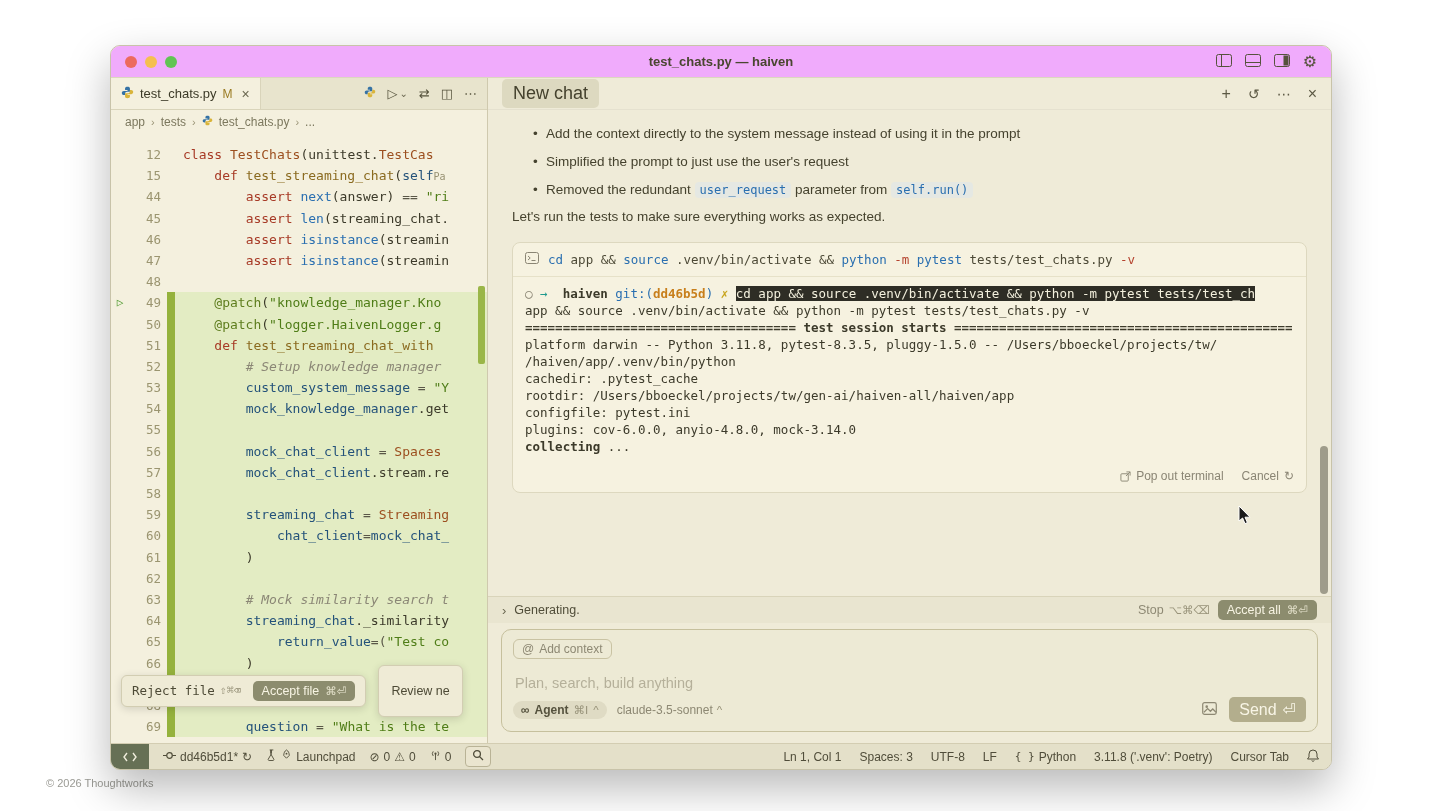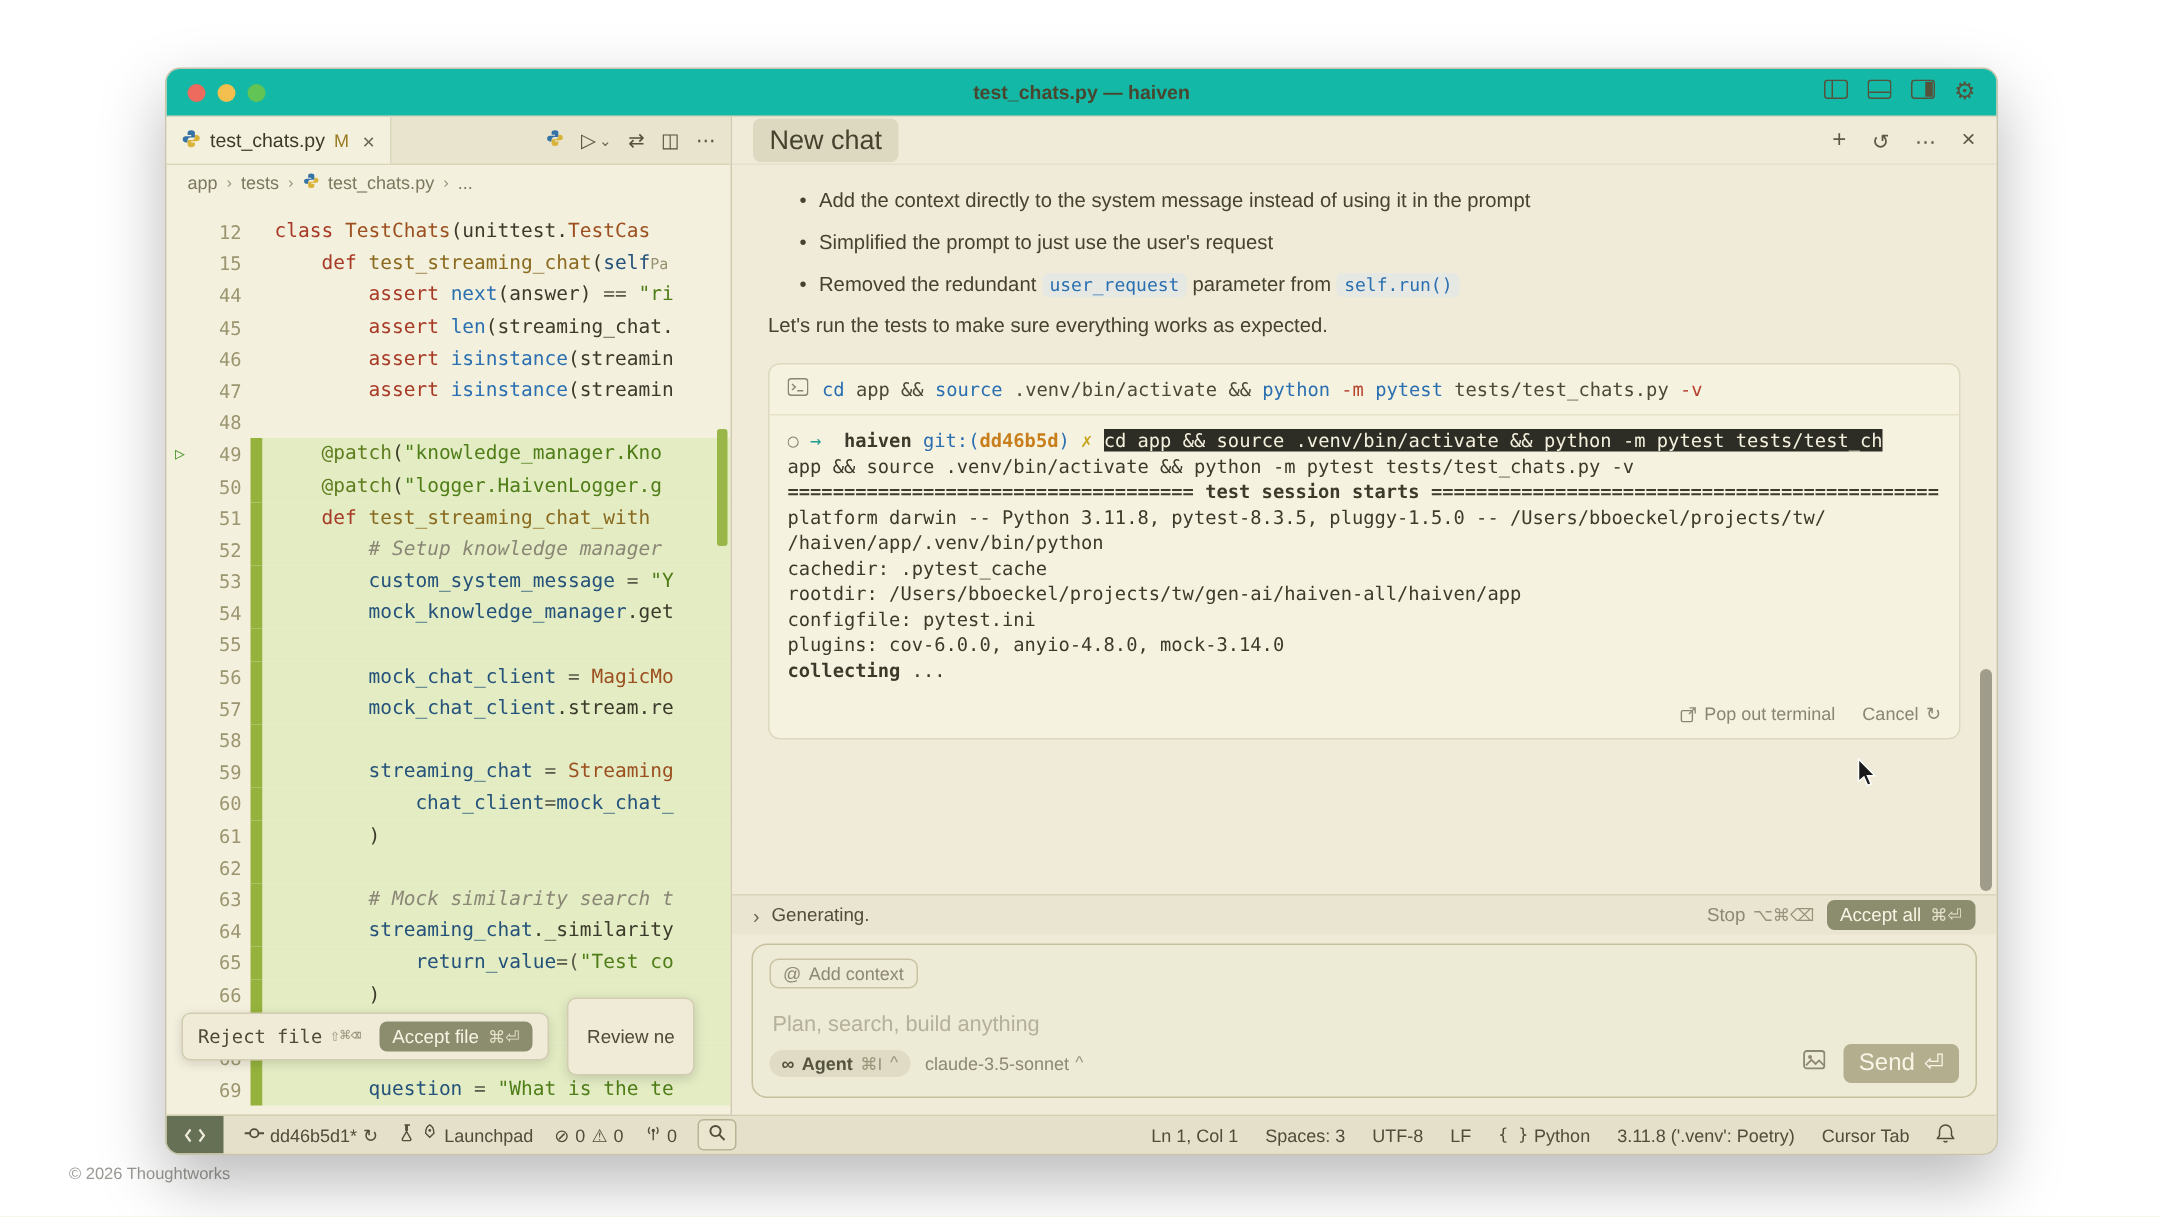--- a/index.html
+++ b/index.html
@@ -4,21 +4,21 @@
 <style>
   *{box-sizing:border-box;margin:0;padding:0}
   html,body{width:1440px;height:811px}
   body{font-family:"Liberation Sans",sans-serif;background:#ffffff;position:relative;overflow:hidden}
   .copyright{position:absolute;left:46px;bottom:22px;font-size:11px;color:#9a9a94}
 
   
   .window{position:absolute;left:110px;top:45px;width:1222px;height:725px;background:#f2eedb;
     border:1px solid #c8c3a9;border-radius:10px;box-shadow:0 18px 44px rgba(0,0,0,.28);
     display:flex;flex-direction:column;overflow:hidden}
-  .titlebar{flex:0 0 32px;display:flex;align-items:center;background:#14b8a6;border-bottom:1px solid #dcd7be;position:relative}
+  .titlebar{flex:0 0 32px;display:flex;align-items:center;background:#f0abfc;border-bottom:1px solid #dcd7be;position:relative}
   .traffic{display:flex;gap:8px;padding-left:14px;z-index:2}
   .light{width:12px;height:12px;border-radius:50%}
   .l-red{background:#ec6a5e}.l-yellow{background:#f5bf4f}.l-green{background:#61c454}
   .title{position:absolute;left:0;right:0;text-align:center;font-size:13px;color:#49462f;font-weight:600}
   .tb-icons{margin-left:auto;display:flex;align-items:center;gap:13px;padding-right:14px;color:#55523c;z-index:2}
   .gear{font-size:16px;line-height:1}
 
   .main{flex:1;display:flex;min-height:0}
 
   
@@ -104,21 +104,21 @@
   .model{font-size:12px;color:#8d8873;display:inline-flex;gap:4px;align-items:center}
   .input-right{margin-left:auto;display:flex;align-items:center;gap:12px}
   .send{background:#b3ae8d;color:#f8f5e6;border:none;border-radius:5px;padding:3px 10px;font-size:16px;
     display:inline-flex;gap:6px;align-items:center;font-family:"Liberation Sans",sans-serif}
 
   
   .statusbar{flex:0 0 26px;display:flex;align-items:center;background:#e4e0c9;border-top:1px solid #d3cdb2;font-size:12px;color:#504d3a}
   .sb-left{display:flex;align-items:center;gap:14px}
   .remote{width:38px;height:25px;background:#667055;display:flex;align-items:center;justify-content:center}
   .sb-item{display:flex;align-items:center;gap:4px;white-space:nowrap}
-  .sb-right{margin-left:auto;display:flex;align-items:center;gap:18px;padding-right:28px}
+  .sb-right{margin-left:auto;display:flex;align-items:center;gap:18px;padding-right:12px}
   .zoom-box{border:1px solid #b9b396;border-radius:4px;padding:2px 6px;display:flex;align-items:center;background:#eae5cf}
   .braces{font-family:"DejaVu Sans Mono",monospace;font-size:11px;color:#504d3a}
   .glyph{font-size:12px}
 
   .cursor-arrow{position:absolute;left:1238px;top:505px;z-index:50}
 </style>
 </head>
 <body>
 
 <div class="copyright">© 2026 Thoughtworks</div>
@@ -200,21 +200,21 @@
             <div class="cl"><span class="runcol"></span><span class="num">46</span><span class="bar"></span><span class="txt">        <span class="tk-kw">assert </span><span class="tk-bi">isinstance</span><span class="tk-pl">(streamin</span></span></div>
             <div class="cl"><span class="runcol"></span><span class="num">47</span><span class="bar"></span><span class="txt">        <span class="tk-kw">assert </span><span class="tk-bi">isinstance</span><span class="tk-pl">(streamin</span></span></div>
             <div class="cl"><span class="runcol"></span><span class="num">48</span><span class="bar"></span><span class="txt"></span></div>
             <div class="cl added"><span class="runcol">▷</span><span class="num">49</span><span class="bar"></span><span class="txt">    <span class="tk-dec">@patch</span><span class="tk-pl">(</span><span class="tk-str">"knowledge_manager.Kno</span></span></div>
             <div class="cl added"><span class="runcol"></span><span class="num">50</span><span class="bar"></span><span class="txt">    <span class="tk-dec">@patch</span><span class="tk-pl">(</span><span class="tk-str">"logger.HaivenLogger.g</span></span></div>
             <div class="cl added"><span class="runcol"></span><span class="num">51</span><span class="bar"></span><span class="txt">    <span class="tk-kw">def </span><span class="tk-fn">test_streaming_chat_with</span></span></div>
             <div class="cl added"><span class="runcol"></span><span class="num">52</span><span class="bar"></span><span class="txt">        <span class="tk-cmt"># Setup knowledge manager</span></span></div>
             <div class="cl added"><span class="runcol"></span><span class="num">53</span><span class="bar"></span><span class="txt">        <span class="tk-var">custom_system_message</span><span class="tk-op"> = </span><span class="tk-str">"Y</span></span></div>
             <div class="cl added"><span class="runcol"></span><span class="num">54</span><span class="bar"></span><span class="txt">        <span class="tk-var">mock_knowledge_manager</span><span class="tk-pl">.get</span></span></div>
             <div class="cl added"><span class="runcol"></span><span class="num">55</span><span class="bar"></span><span class="txt"></span></div>
-            <div class="cl added"><span class="runcol"></span><span class="num">56</span><span class="bar"></span><span class="txt">        <span class="tk-var">mock_chat_client</span><span class="tk-op"> = </span><span class="tk-cls">MagicMo</span></span></div>
+            <div class="cl added"><span class="runcol"></span><span class="num">56</span><span class="bar"></span><span class="txt">        <span class="tk-var">mock_chat_client</span><span class="tk-op"> = </span><span class="tk-cls">Spaces</span></span></div>
             <div class="cl added"><span class="runcol"></span><span class="num">57</span><span class="bar"></span><span class="txt">        <span class="tk-var">mock_chat_client</span><span class="tk-pl">.stream.re</span></span></div>
             <div class="cl added"><span class="runcol"></span><span class="num">58</span><span class="bar"></span><span class="txt"></span></div>
             <div class="cl added"><span class="runcol"></span><span class="num">59</span><span class="bar"></span><span class="txt">        <span class="tk-var">streaming_chat</span><span class="tk-op"> = </span><span class="tk-cls">Streaming</span></span></div>
             <div class="cl added"><span class="runcol"></span><span class="num">60</span><span class="bar"></span><span class="txt">            <span class="tk-var">chat_client</span><span class="tk-op">=</span><span class="tk-var">mock_chat_</span></span></div>
             <div class="cl added"><span class="runcol"></span><span class="num">61</span><span class="bar"></span><span class="txt">        <span class="tk-pl">)</span></span></div>
             <div class="cl added"><span class="runcol"></span><span class="num">62</span><span class="bar"></span><span class="txt"></span></div>
             <div class="cl added"><span class="runcol"></span><span class="num">63</span><span class="bar"></span><span class="txt">        <span class="tk-cmt"># Mock similarity search t</span></span></div>
             <div class="cl added"><span class="runcol"></span><span class="num">64</span><span class="bar"></span><span class="txt">        <span class="tk-var">streaming_chat</span><span class="tk-pl">._similarity</span></span></div>
             <div class="cl added"><span class="runcol"></span><span class="num">65</span><span class="bar"></span><span class="txt">            <span class="tk-var">return_value</span><span class="tk-op">=(</span><span class="tk-str">"Test co</span></span></div>
             <div class="cl added"><span class="runcol"></span><span class="num">66</span><span class="bar"></span><span class="txt">        <span class="tk-pl">)</span></span></div>

